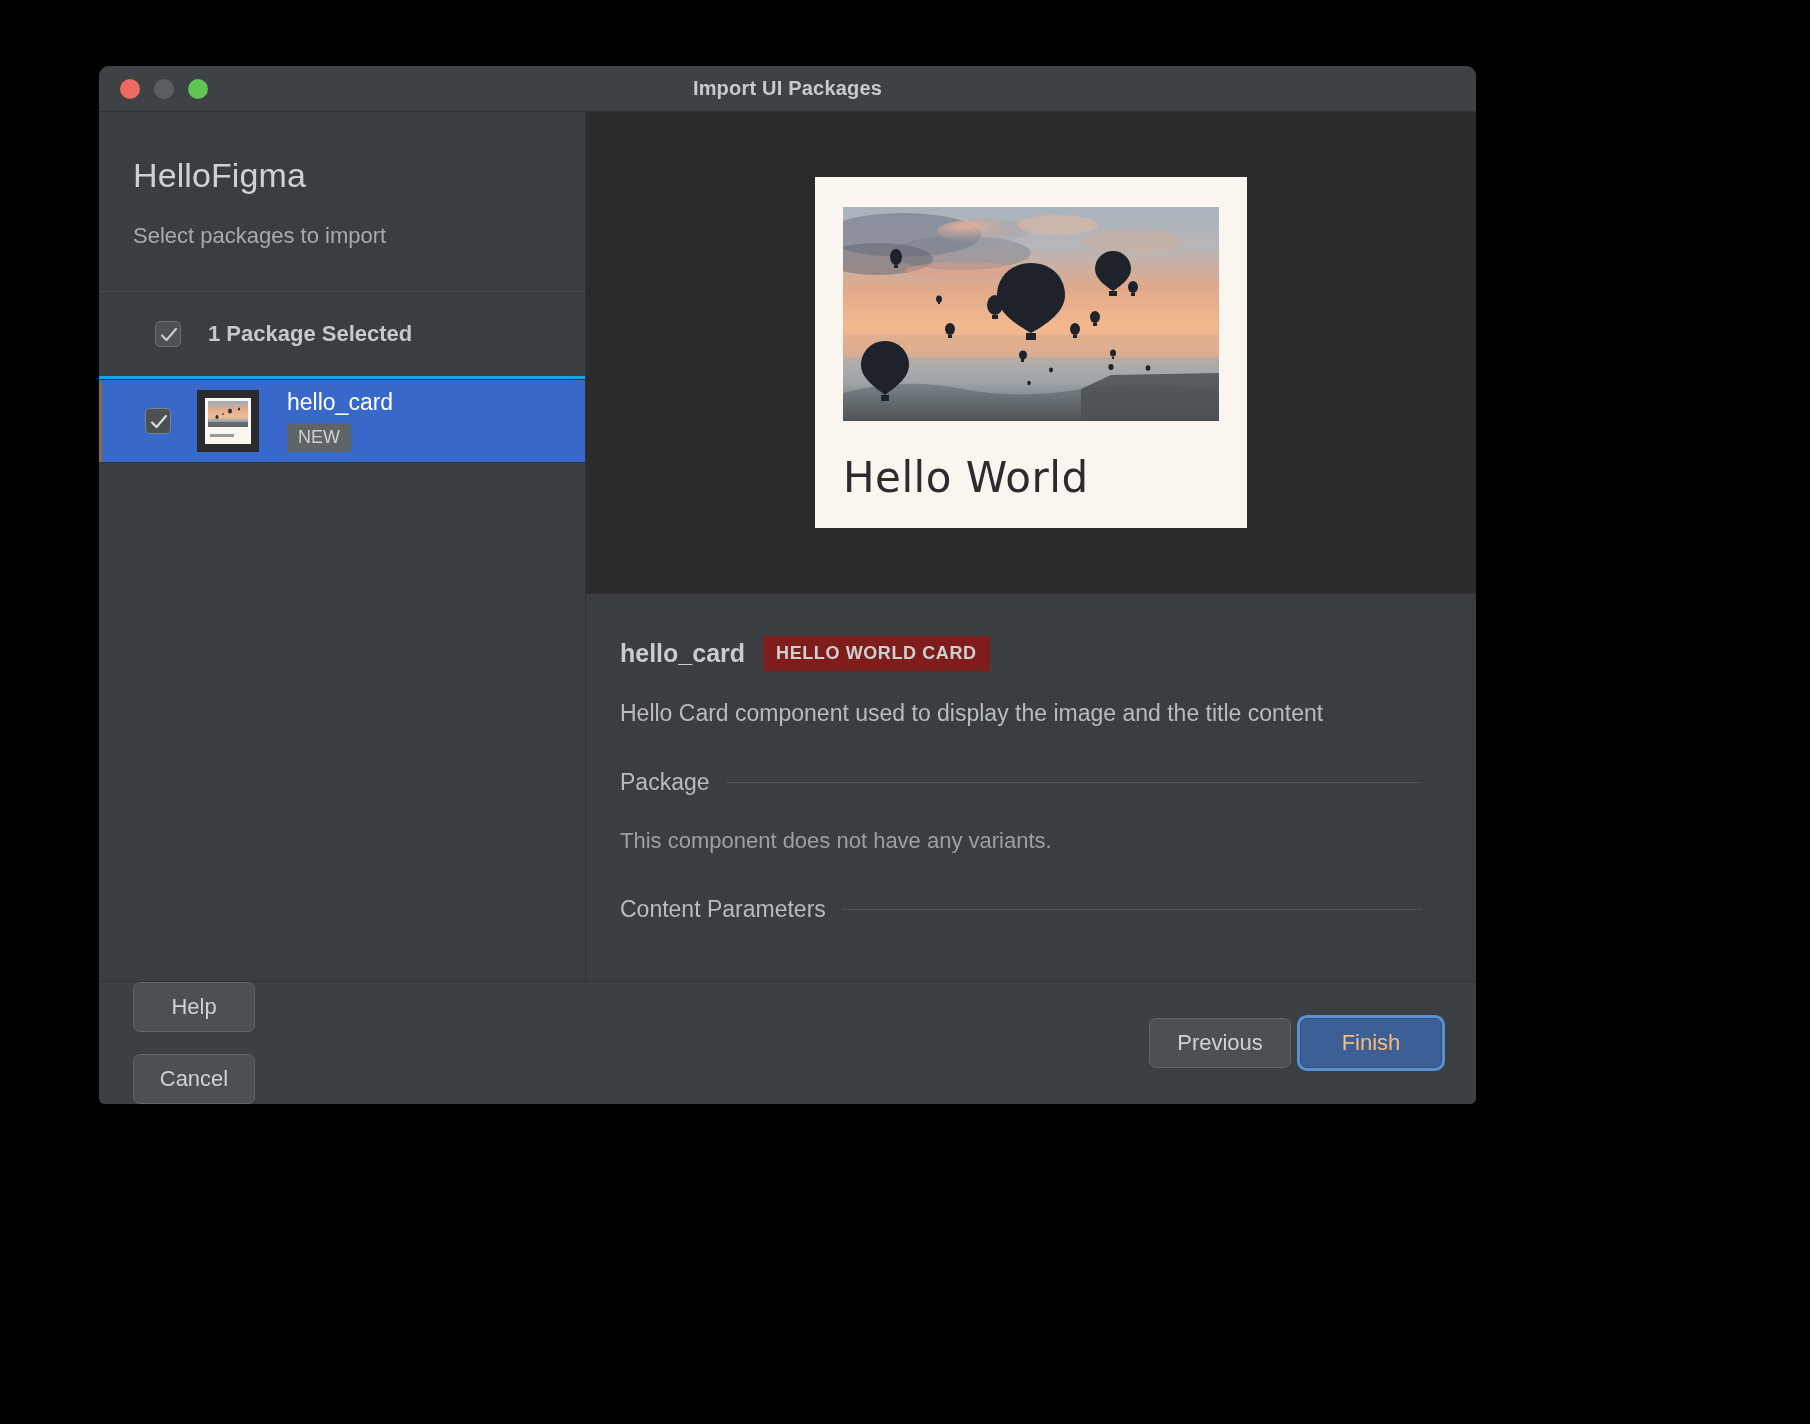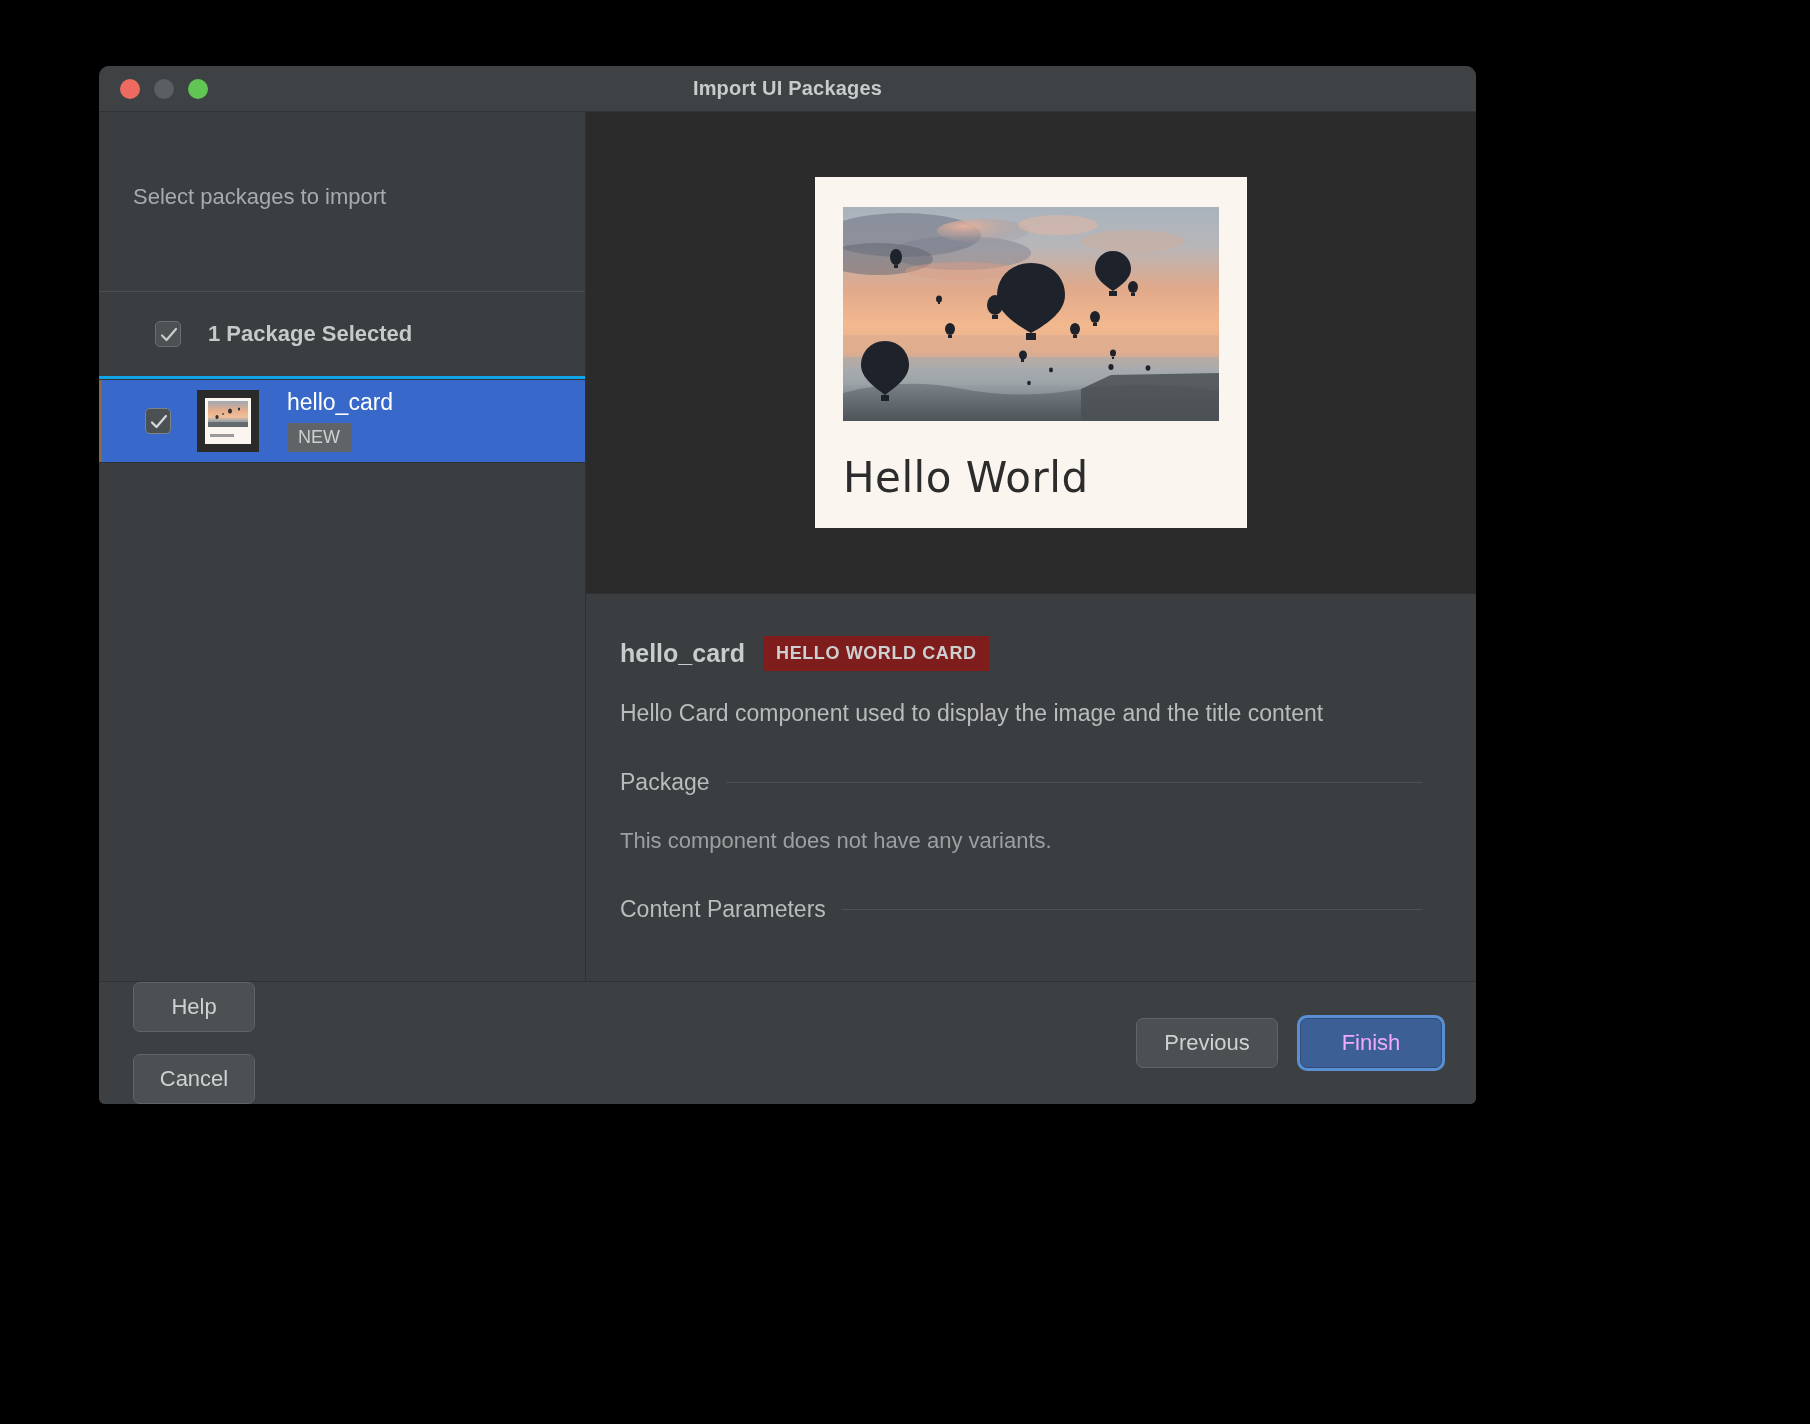--- a/index.html
+++ b/index.html
@@ -314,42 +314,42 @@
   
   .footer {
     flex: 0 0 98px;
     background: #3c4042;
     border-top: 1px solid #2e3234;
     display: flex;
     align-items: center;
     padding: 0 34px;
   }
   .footer-left  { display: flex; gap: 22px; flex-direction: column; }
-  .footer-right { display: flex; gap: 22px; margin-left: auto; }
+  .footer-right { display: flex; gap: 9px; margin-left: auto; }
 
   .btn {
     min-width: 122px;
     height: 50px;
     padding: 0 22px;
     border-radius: 7px;
     border: 1px solid #606568;
     background: #4b5052;
     color: #cfd2d3;
     font-size: 22px;
     font-family: "Liberation Sans", sans-serif;
     cursor: pointer;
     display: flex;
     align-items: center;
     justify-content: center;
   }
   .btn.wide { min-width: 142px; }
   .btn.primary {
     background: #3c6096;
     border: 1px solid #2d4d7d;
-    color: #f0abfc;
+    color: #fdba74;
     box-shadow: 0 0 0 3px #5b8fd4;
     min-width: 142px;
   }
 </style>
 </head>
 <body>
 
 <div id="root">
 
   <div class="window">
@@ -361,20 +361,21 @@
         <span class="light zoom"></span>
       </div>
       <div class="window-title">Import UI Packages</div>
     </div>
 
     <div class="body">
 
       <div class="sidebar">
 
         <div class="sidebar-head">
+          <div class="project-title">HelloFigma</div>
           <div class="project-sub">Select packages to import</div>
         </div>
 
         <div class="select-bar">
           <span class="cbox">
             <svg width="20" height="20" viewBox="0 0 20 20">
               <path d="M3 10.5 L7.5 15 L17 4" stroke="#c9cccd" stroke-width="2.2" fill="none" stroke-linecap="round" stroke-linejoin="round"></path>
             </svg>
           </span>
           <span class="select-bar-label">1 Package Selected</span>

